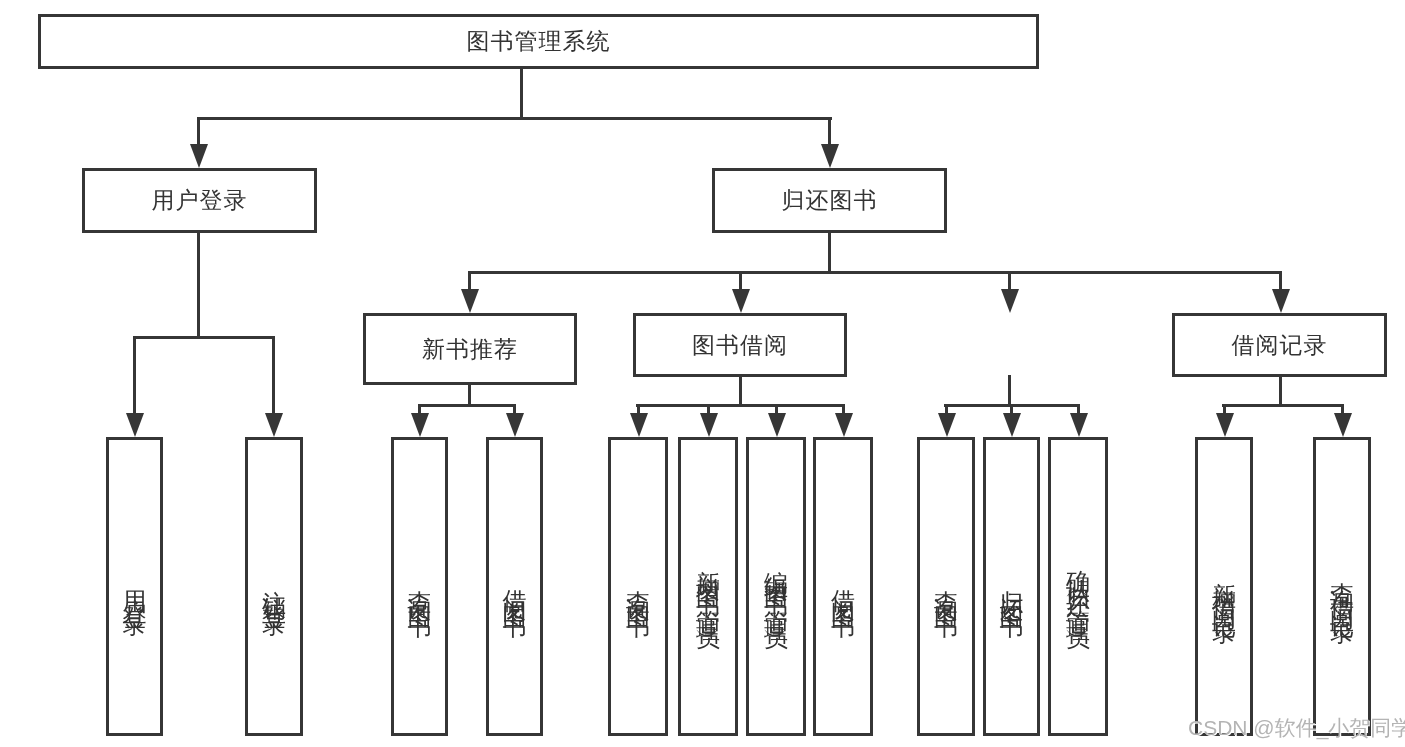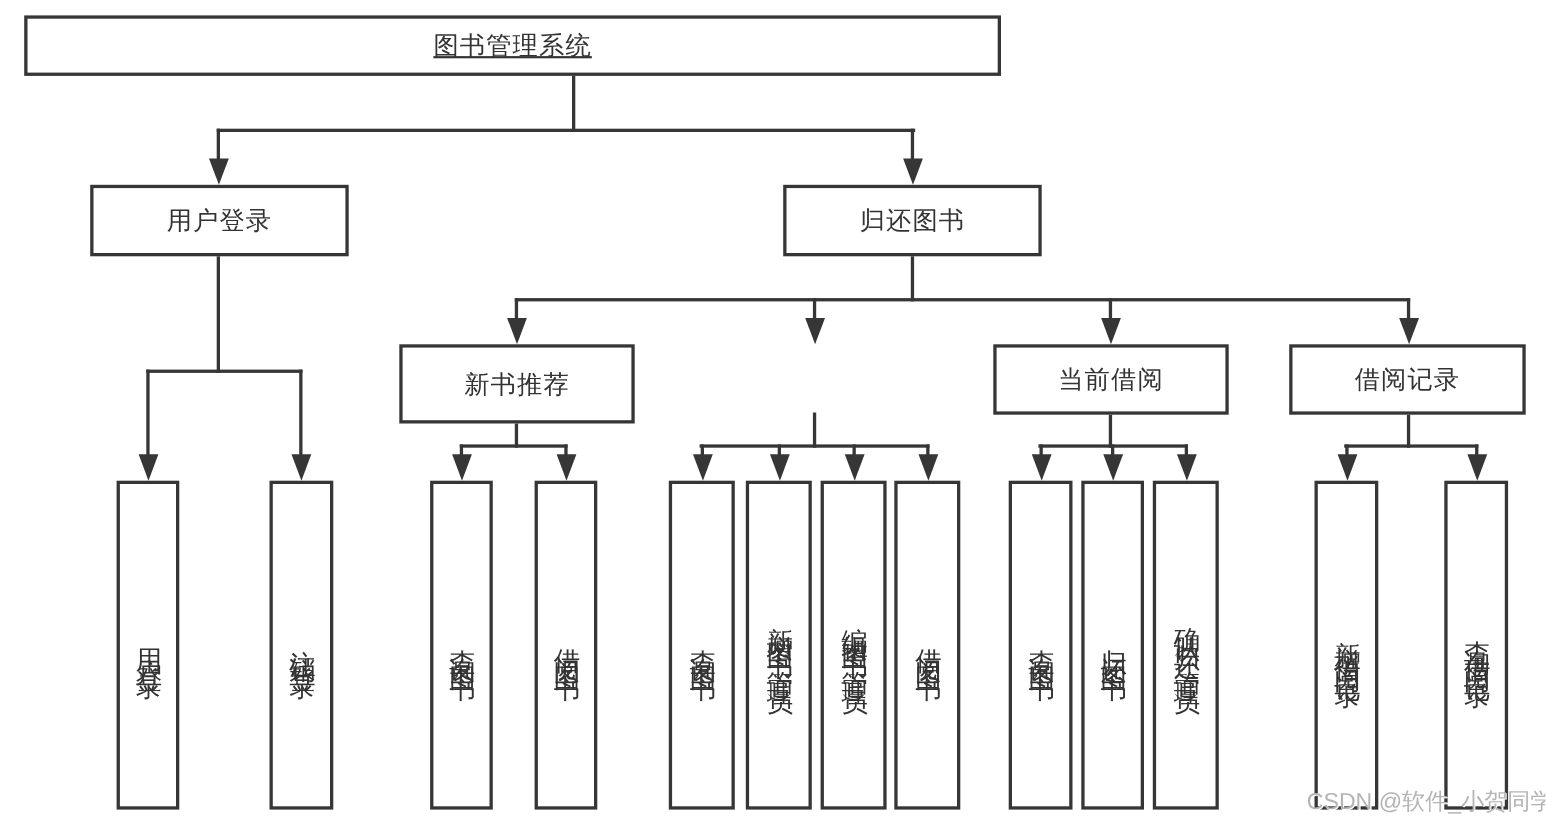--- a/index.html
+++ b/index.html
@@ -55,21 +55,21 @@
     text-shadow:1px 1px 0 #ffffff;
     z-index:3;
     white-space:nowrap;
   }
 </style>
 </head>
 <body>
 
 <div class="stage">
 
-  <div class="node" style="left:22px;top:14px;width:888px;height:55px;text-decoration:underline;">
+  <div class="node" style="left:38px;top:14px;width:1001px;height:55px;">
     <span>图书管理系统</span>
   </div>
 
   <div class="vl" style="left:520px;top:69px;height:51px;"></div>
   <div class="hl" style="left:197px;top:117px;width:635px;"></div>
   <div class="vl" style="left:197px;top:117px;height:30px;"></div>
   <div class="vl" style="left:828px;top:117px;height:30px;"></div>
   <div class="ah" style="left:190px;top:144px;"></div>
   <div class="ah" style="left:821px;top:144px;"></div>
 
@@ -94,22 +94,22 @@
   <div class="vl" style="left:1008px;top:271px;height:22px;"></div>
   <div class="vl" style="left:1279px;top:271px;height:22px;"></div>
   <div class="ah" style="left:461px;top:289px;"></div>
   <div class="ah" style="left:732px;top:289px;"></div>
   <div class="ah" style="left:1001px;top:289px;"></div>
   <div class="ah" style="left:1272px;top:289px;"></div>
 
   <div class="node" style="left:363px;top:313px;width:214px;height:72px;">
     <span>新书推荐</span>
   </div>
-  <div class="node" style="left:903px;top:313px;width:214px;height:64px;">
-    <span>当前借阅</span>
+  <div class="node" style="left:633px;top:313px;width:214px;height:64px;">
+    <span>图书借阅</span>
   </div>
   <div class="node" style="left:1172px;top:313px;width:215px;height:64px;">
     <span>借阅记录</span>
   </div>
 
   <div class="vl" style="left:468px;top:375px;height:32px;"></div>
   <div class="vl" style="left:739px;top:375px;height:32px;"></div>
   <div class="vl" style="left:1008px;top:375px;height:32px;"></div>
   <div class="vl" style="left:1279px;top:375px;height:32px;"></div>
 

